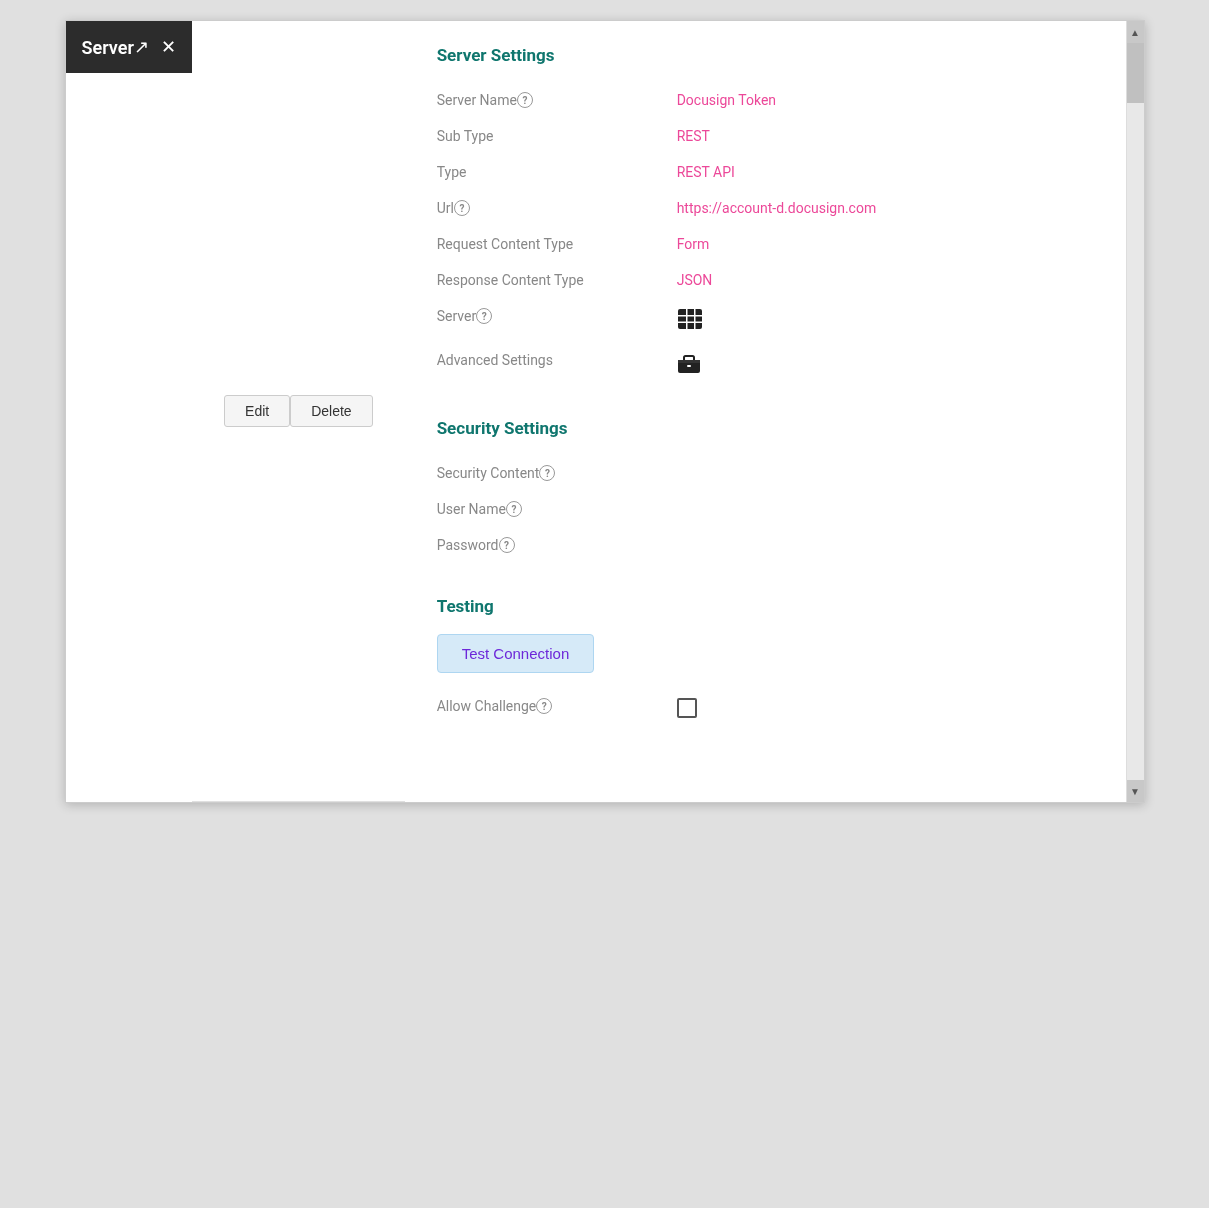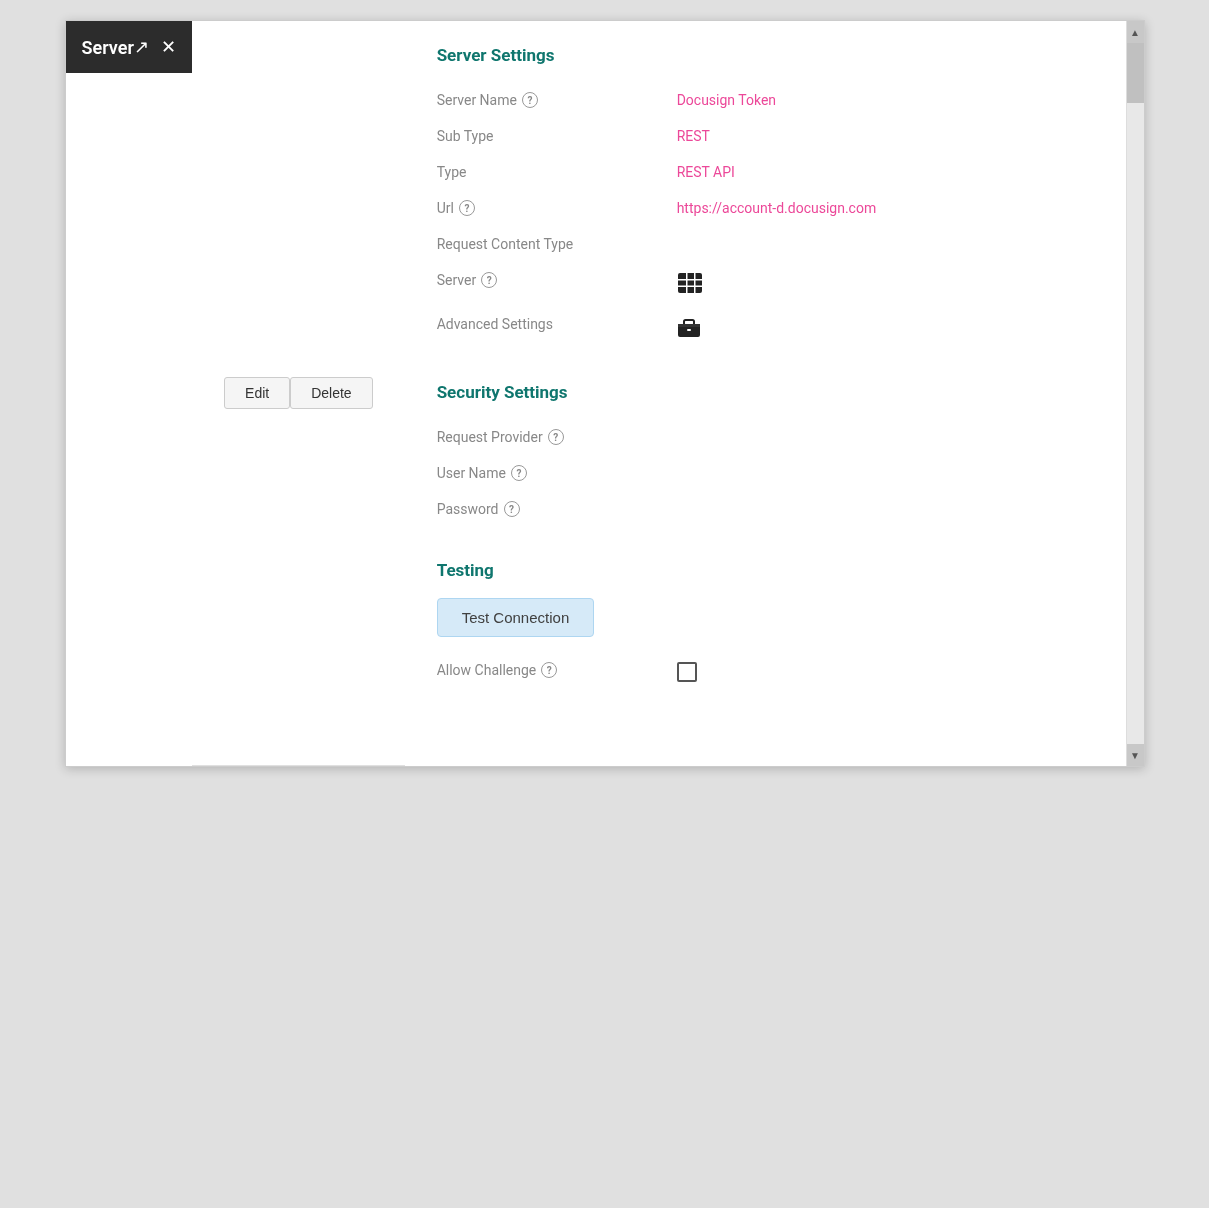--- a/index.html
+++ b/index.html
@@ -121,21 +121,20 @@
       align-items: flex-start;
       padding: 9px 0;
       min-height: 36px;
     }
     .field-label {
       width: 240px;
       font-size: 14px;
       color: #888;
       display: flex;
       align-items: flex-start;
-      gap: 5px;
       flex-shrink: 0;
     }
     .field-value {
       font-size: 14px;
       color: #ec4899;
       flex: 1;
     }
     .help-icon {
       display: inline-flex;
       align-items: center;
@@ -157,21 +156,21 @@
       font-size: 22px;
       line-height: 1;
     }
     .icon-briefcase {
       font-size: 20px;
       line-height: 1;
     }
     .test-connection-btn {
       background: #d6eaf8;
       border: 1px solid #aed6f1;
-      color: #404040;
+      color: #6d28d9;
       padding: 10px 24px;
       font-size: 15px;
       cursor: pointer;
       border-radius: 4px;
       margin-bottom: 16px;
       display: inline-block;
     }
     .checkbox-box {
       width: 20px;
       height: 20px;
@@ -236,22 +235,29 @@
               <span>Url</span>
               <span class="help-icon">?</span>
             </div>
             <div class="field-value">https://account-d.docusign.com</div>
           </div>
 
           <div class="field-row">
             <div class="field-label">
               <span>Request Content Type</span>
             </div>
-          </div>
-
+            <div class="field-value">Form</div>
+          </div>
+
+          <div class="field-row">
+            <div class="field-label">
+              <span>Response Content Type</span>
+            </div>
+            <div class="field-value">JSON</div>
+          </div>
 
           <div class="field-row">
             <div class="field-label">
               <span>Server</span>
               <span class="help-icon">?</span>
             </div>
             <div class="field-value">
               <span class="icon-table" title="Tables">
                 
                 <svg width="26" height="22" viewBox="0 0 26 22">
@@ -282,21 +288,21 @@
           </div>
         </div>
       </div>
 
       <div class="section">
         <div class="section-title">Security Settings</div>
         <div class="field-group">
 
           <div class="field-row">
             <div class="field-label">
-              <span>Request Provider</span>
+              <span>Security Content</span>
               <span class="help-icon">?</span>
             </div>
             <div class="field-value"></div>
           </div>
 
           <div class="field-row">
             <div class="field-label">
               <span>User Name</span>
               <span class="help-icon">?</span>
             </div>

